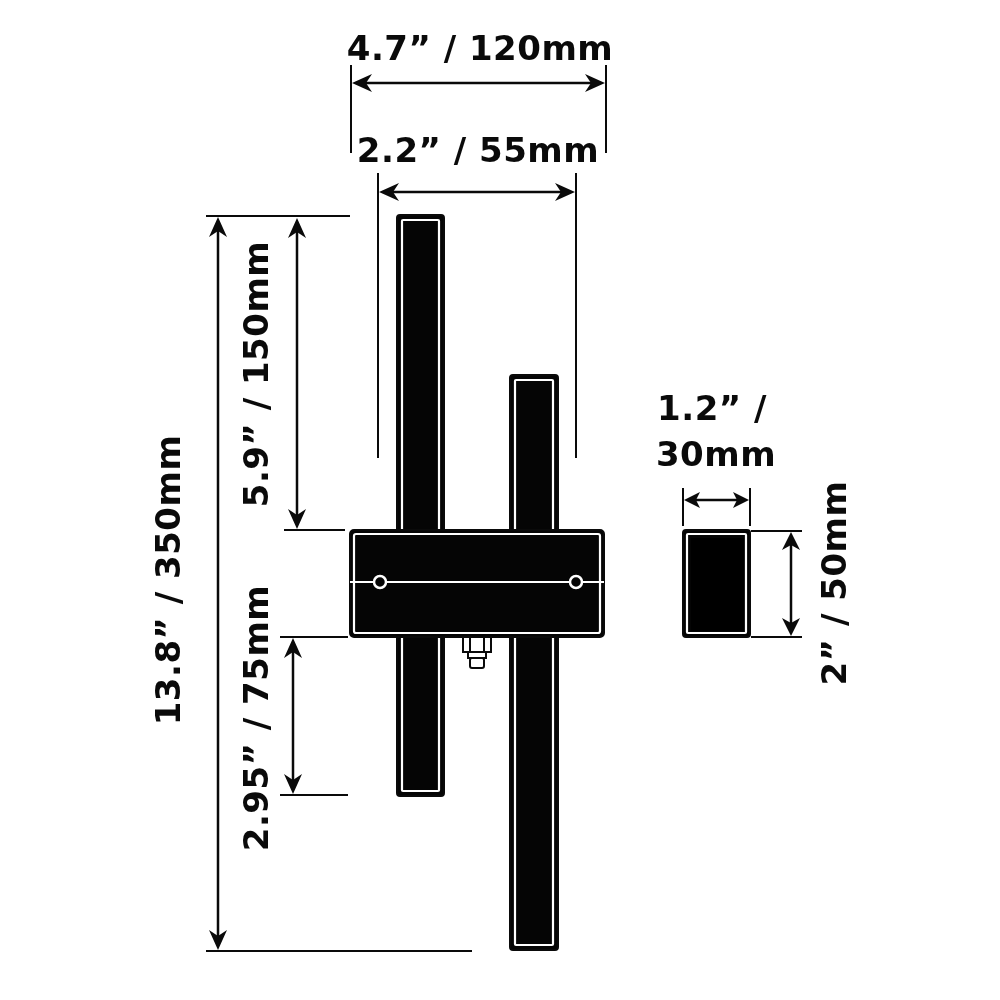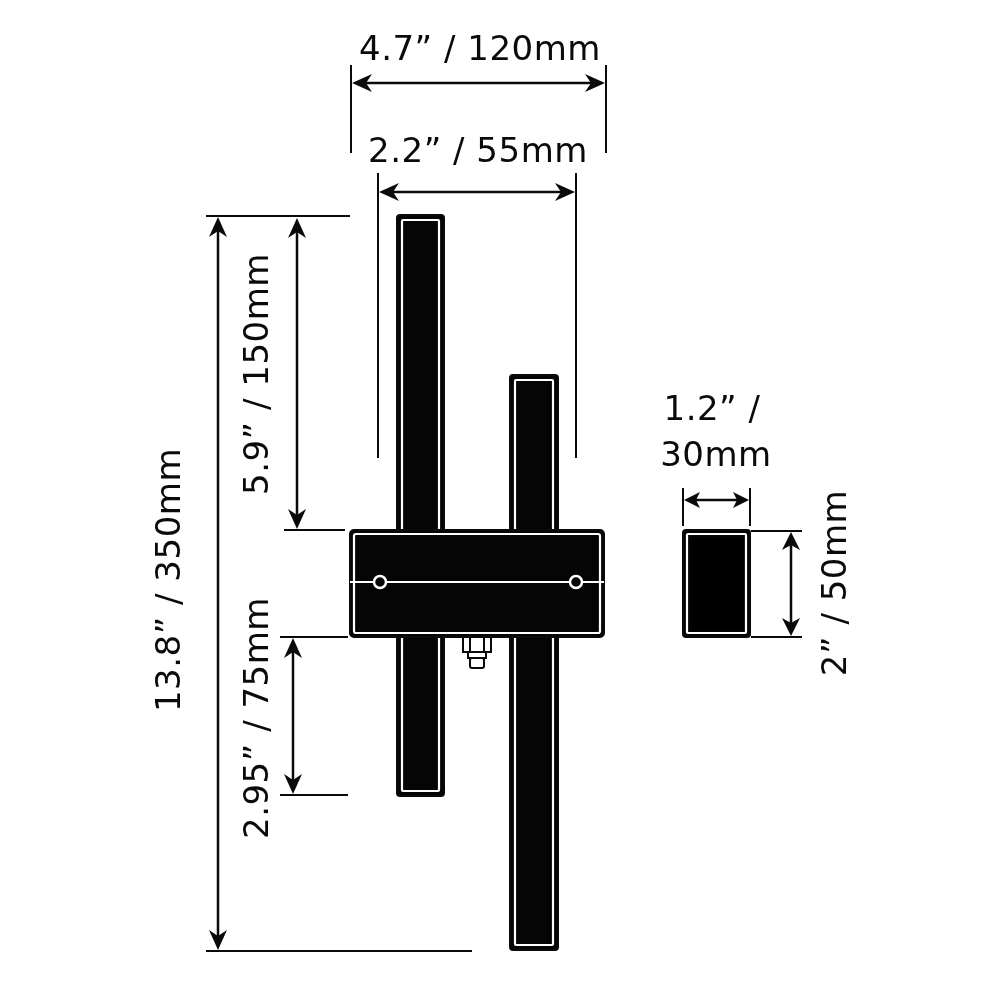--- a/index.html
+++ b/index.html
@@ -1,17 +1,17 @@
 <!DOCTYPE html>
 <html><head>
   <meta charset="utf-8">
   <style>
     html, body { margin: 0; padding: 0; background: #ffffff; }
     body { width: 1000px; height: 1000px; position: relative; overflow: hidden; }
-    #stage { position: absolute; left: 0; top: 0; width: 1000px; height: 1000px; }
+    #stage { position: absolute; left: 0; top: 0; width: 1000px; height: 1000px; font-weight: bold; }
     svg text {
       font-family: "DejaVu Sans", sans-serif;
       font-size: 34px;
       fill: #0a0a0a;
       letter-spacing: 0.5px;
     }
     .line { stroke: #0a0a0a; stroke-width: 2.5; fill: none; }
     .thin { stroke: #0a0a0a; stroke-width: 2; fill: none; }
     .body { fill: #050505; stroke: #0a0a0a; stroke-width: 2; }
     .inner { fill: none; stroke: #ffffff; stroke-width: 2.2; }

